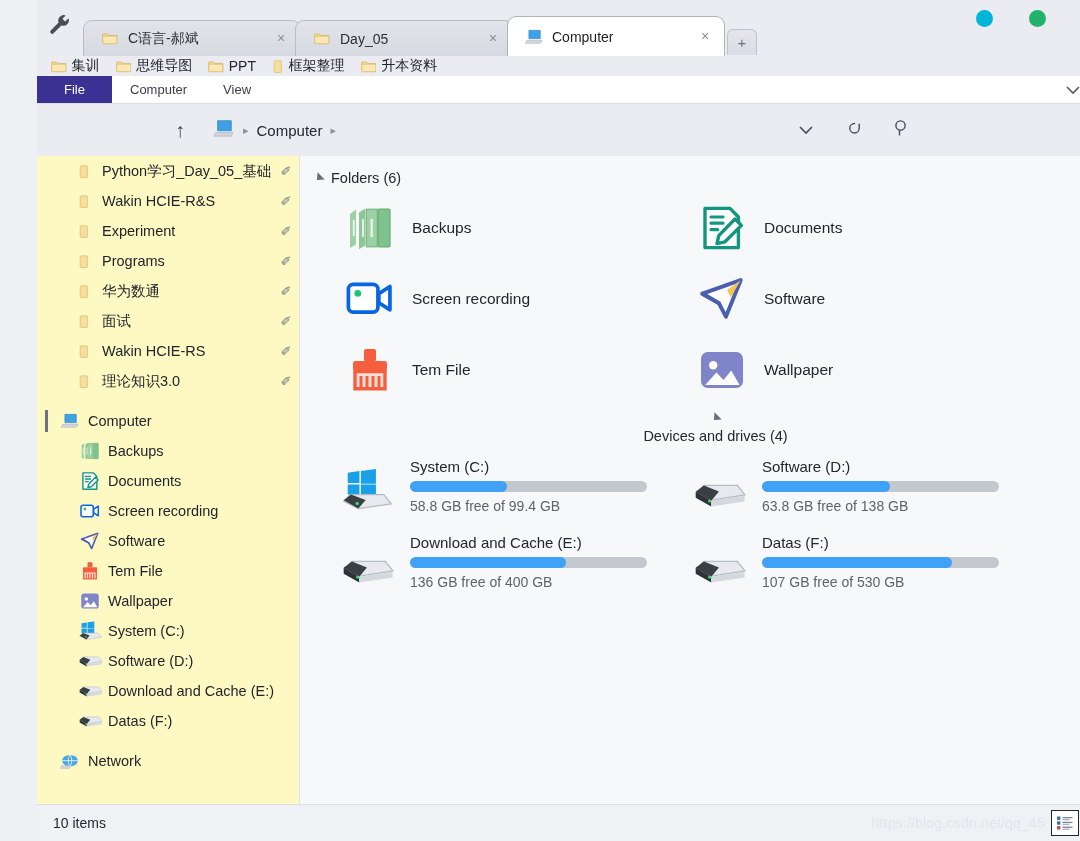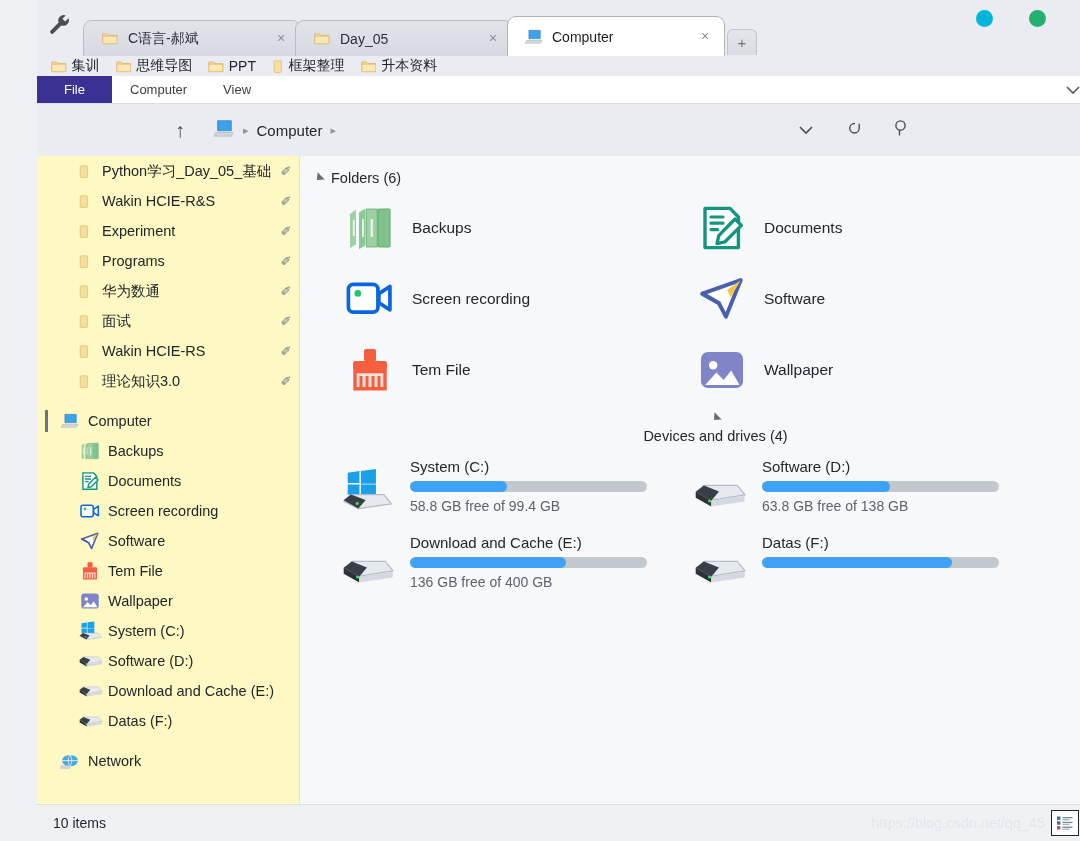--- a/index.html
+++ b/index.html
@@ -818,20 +818,21 @@
         <path d="M10.5 11.9l18.2-2.7v3.1L10.5 15z" fill="#d3d9df"></path>
         <circle cx="9.6" cy="12" r="0.85" fill="#3ddc6b"></circle>
                 </svg>
               </span>
             </span>
             <div class="dc-info">
               <div class="dc-name">Datas (F:)</div>
               <div class="dc-bar">
                 <div class="dc-fill" style="width: 80%;"></div>
               </div>
+              <div class="dc-free">107 GB free of 530 GB</div>
             </div>
           </div>
         </div>
     </div>
   </div>
 
   <div class="statusbar">
     <span class="status-text">10 items</span>
     <span class="watermark">https://blog.csdn.net/qq_45</span>
     <div class="viewbtns">

